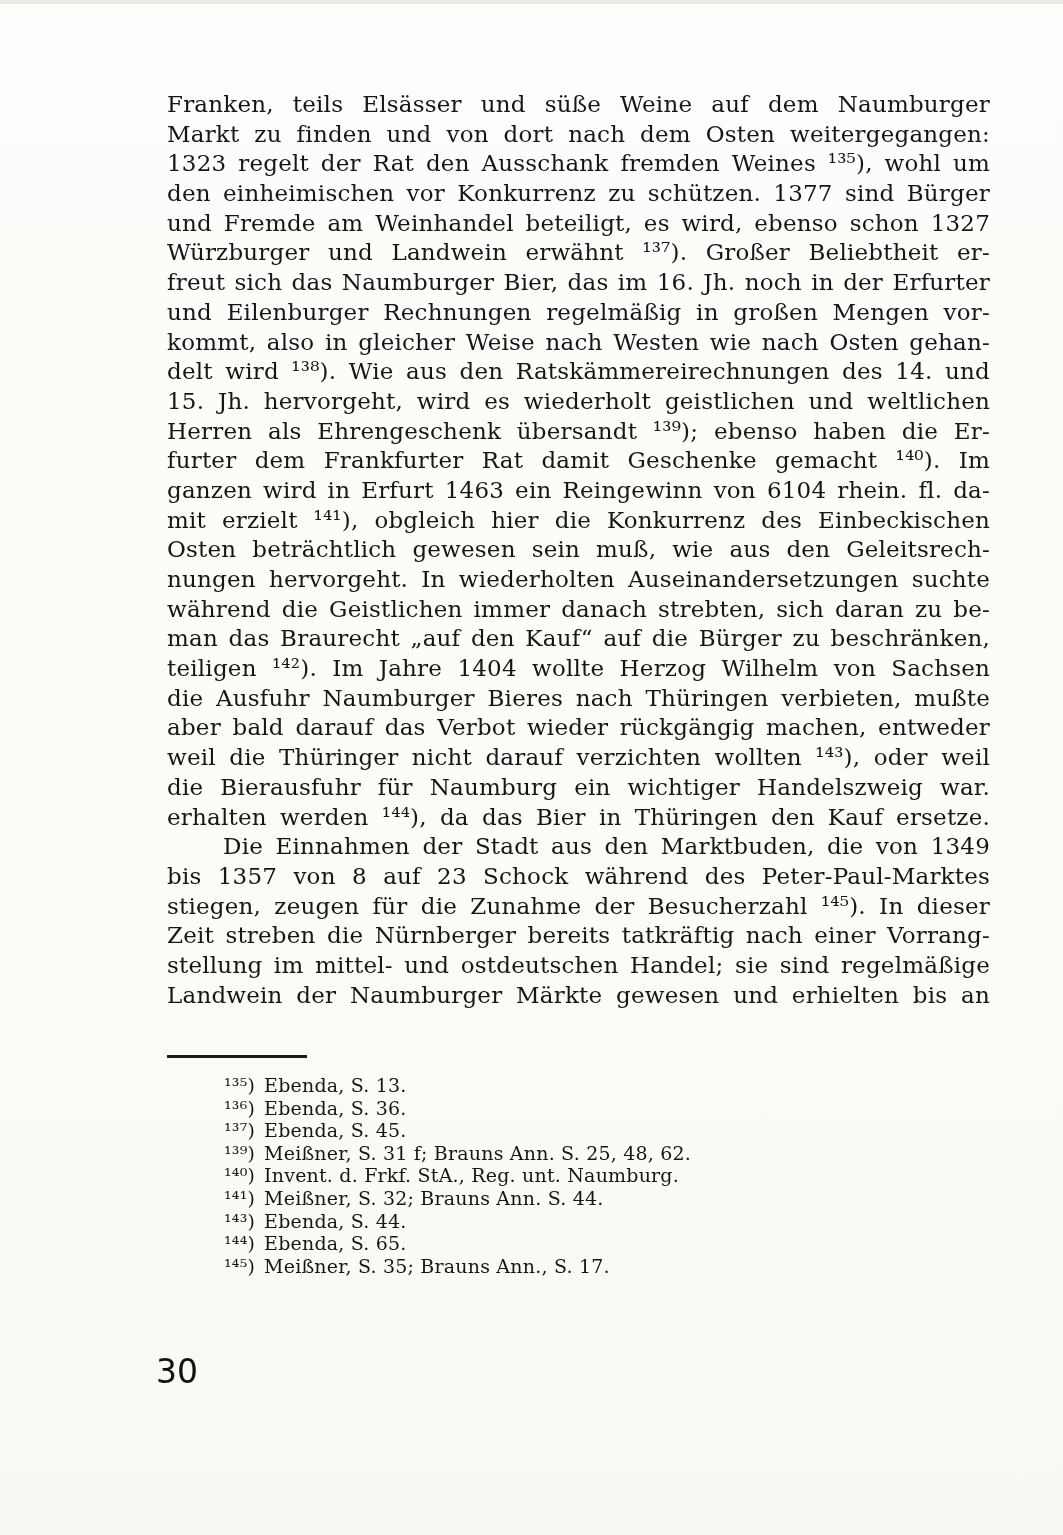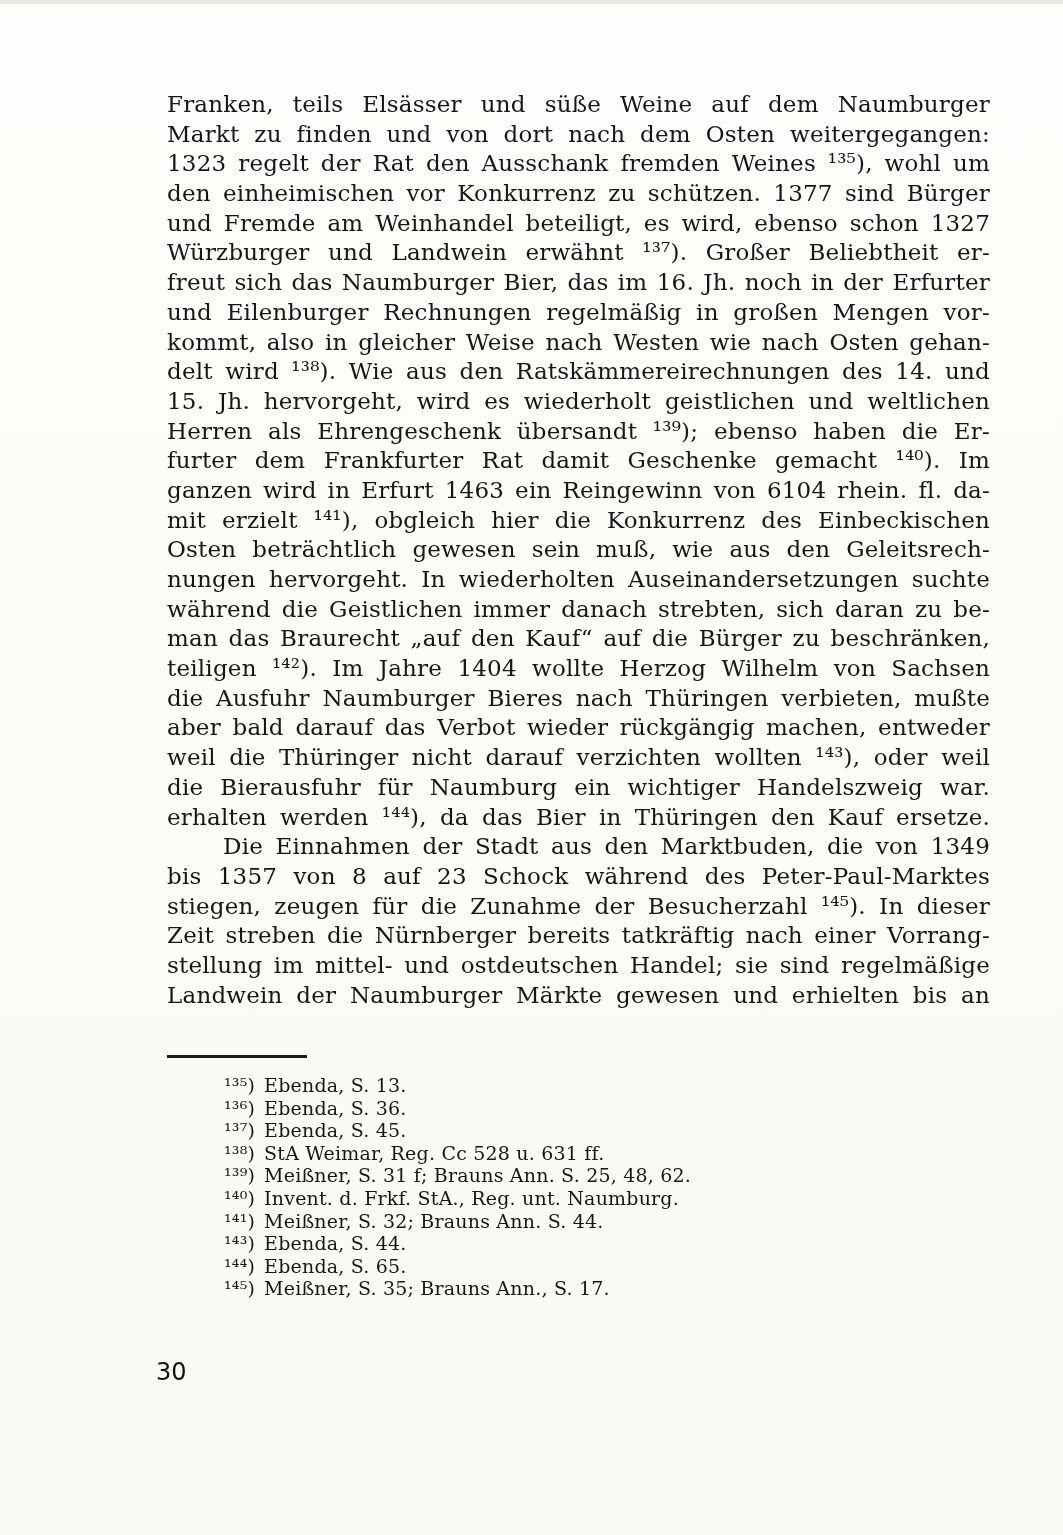--- a/index.html
+++ b/index.html
@@ -40,21 +40,21 @@
     line-height:22.6px;
     height:22.6px;
     padding-left:57px;
     white-space:nowrap;
     overflow:hidden;
     letter-spacing:0.2px;
   }
   .fn-marker{margin-right:9px;}
   .page-number{
     position:absolute;left:156px;top:1348px;
-    font-size:24px;line-height:40px;
+    font-size:33px;line-height:40px;
     font-family:"DejaVu Sans","Liberation Sans",sans-serif;
     color:#111;
   }
 </style>
 </head>
 <body>
 
 <div class="page">
 
   <main class="body-text">
@@ -90,21 +90,20 @@
     <p class="line">stellung im mittel- und ostdeutschen Handel; sie sind regelmäßige</p>
     <p class="line">Landwein der Naumburger Märkte gewesen und erhielten bis an</p>
   </main>
 
   <div class="fn-rule"></div>
 
   <section class="footnotes">
     <p class="fn-row"><span class="fn-marker">¹³⁵)</span><span class="fn-text">Ebenda, S. 13.</span></p>
     <p class="fn-row"><span class="fn-marker">¹³⁶)</span><span class="fn-text">Ebenda, S. 36.</span></p>
     <p class="fn-row"><span class="fn-marker">¹³⁷)</span><span class="fn-text">Ebenda, S. 45.</span></p>
-    <p class="fn-row"><span class="fn-marker">¹³⁸)</span><span class="fn-text">StA Weimar, Reg. Cc 528 u. 631 ff.</span></p>
     <p class="fn-row"><span class="fn-marker">¹³⁹)</span><span class="fn-text">Meißner, S. 31 f; Brauns Ann. S. 25, 48, 62.</span></p>
     <p class="fn-row"><span class="fn-marker">¹⁴⁰)</span><span class="fn-text">Invent. d. Frkf. StA., Reg. unt. Naumburg.</span></p>
     <p class="fn-row"><span class="fn-marker">¹⁴¹)</span><span class="fn-text">Meißner, S. 32; Brauns Ann. S. 44.</span></p>
     <p class="fn-row"><span class="fn-marker">¹⁴³)</span><span class="fn-text">Ebenda, S. 44.</span></p>
     <p class="fn-row"><span class="fn-marker">¹⁴⁴)</span><span class="fn-text">Ebenda, S. 65.</span></p>
     <p class="fn-row"><span class="fn-marker">¹⁴⁵)</span><span class="fn-text">Meißner, S. 35; Brauns Ann., S. 17.</span></p>
   </section>
 
   <div class="page-number">30</div>
 

